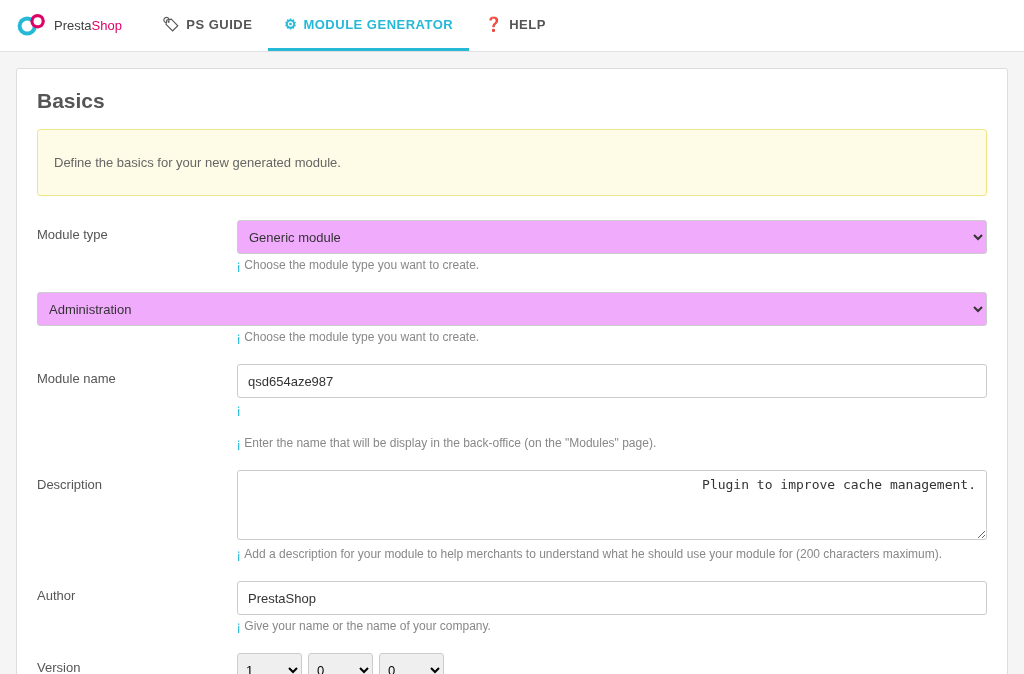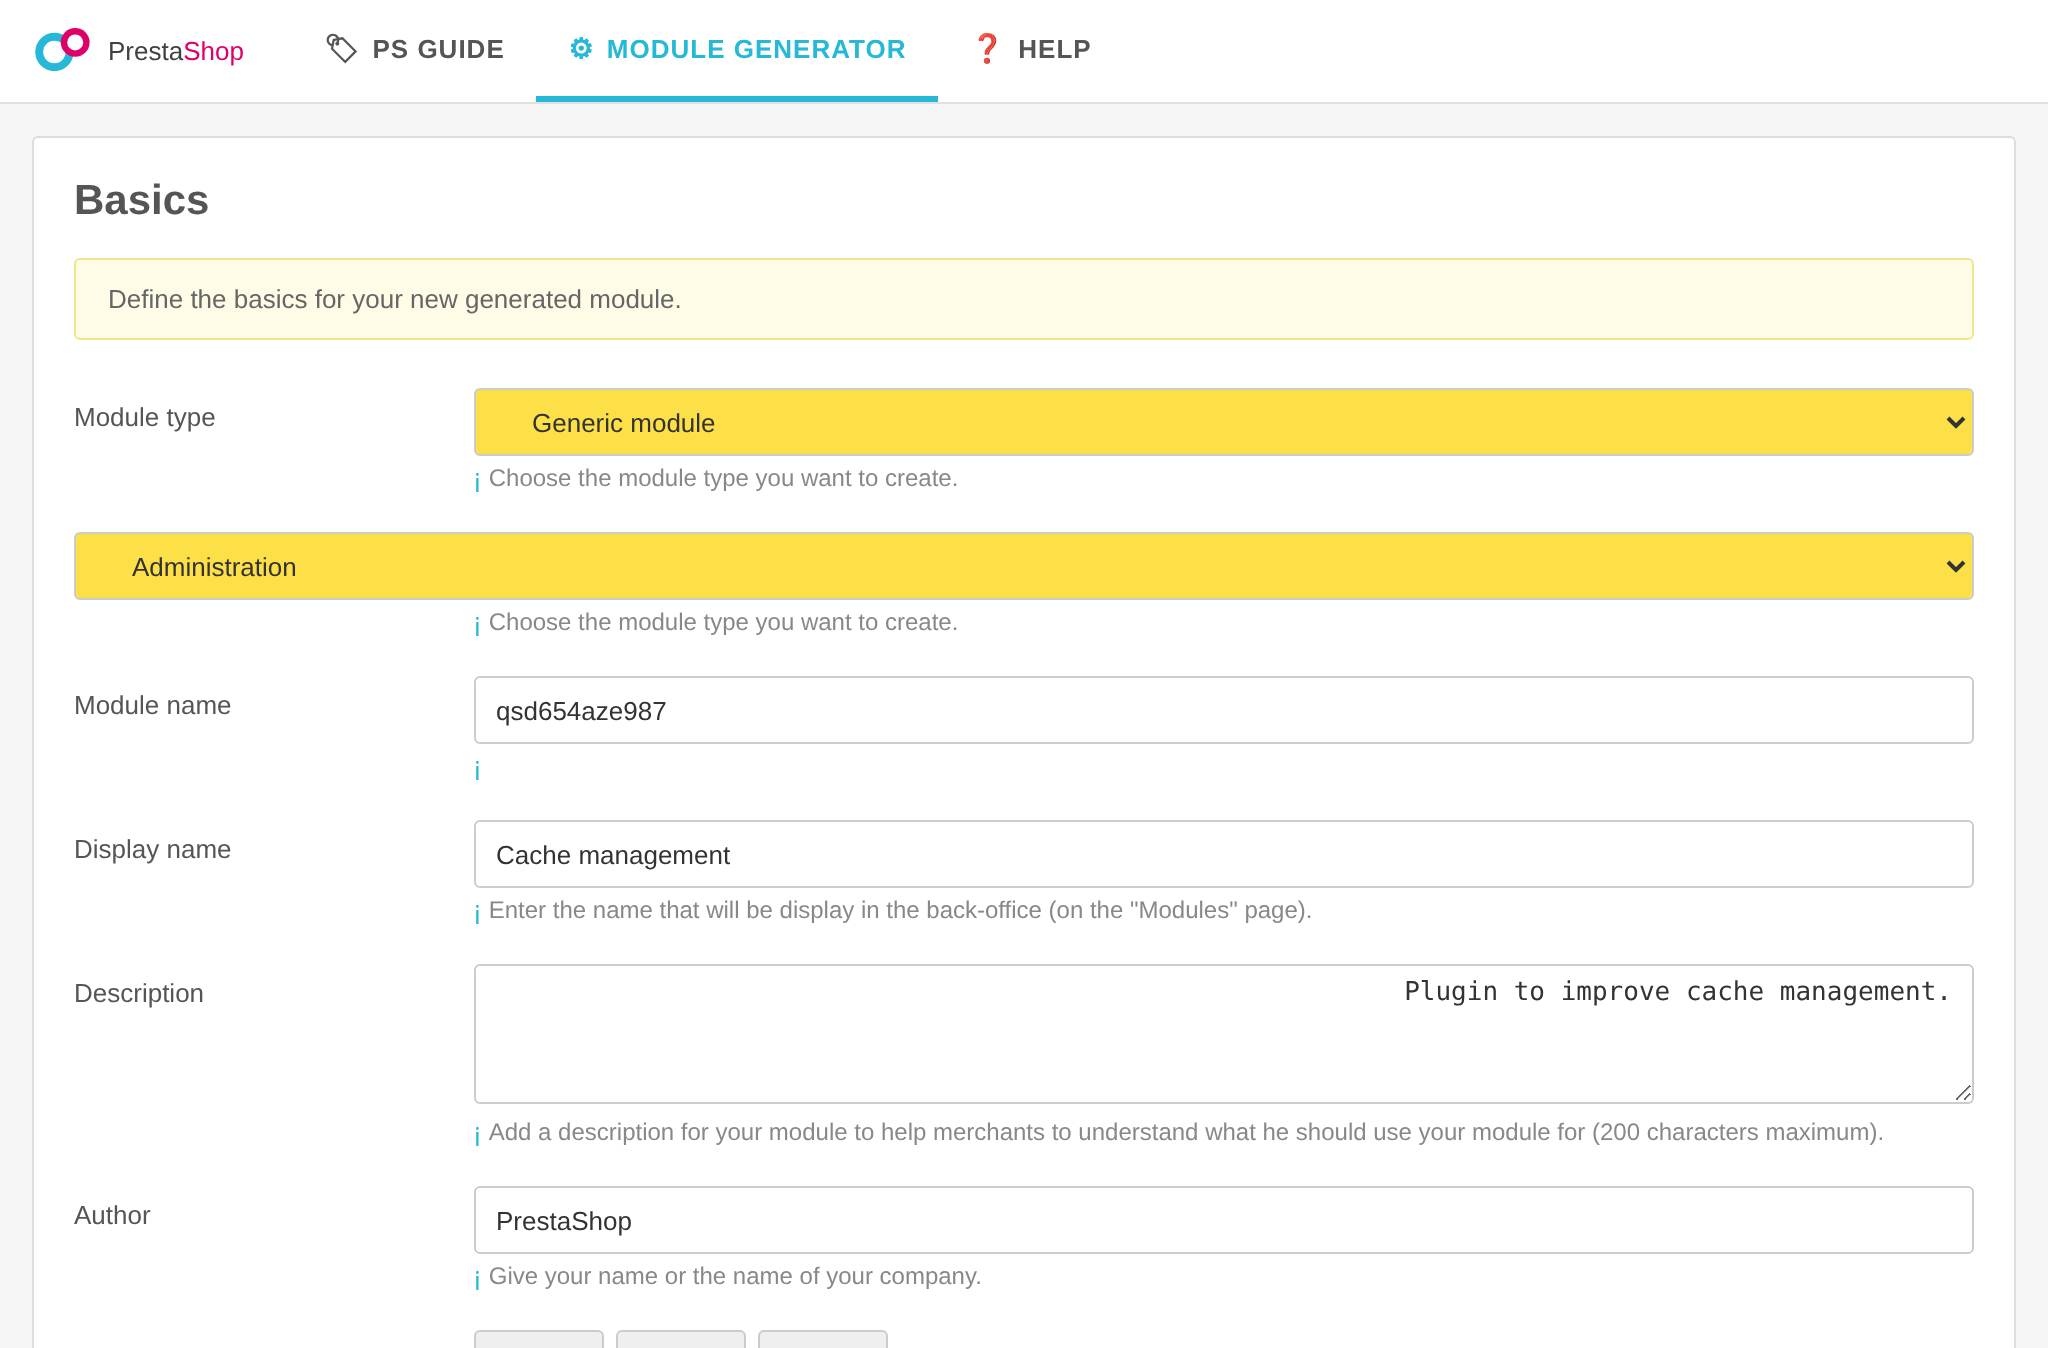--- a/index.html
+++ b/index.html
@@ -83,21 +83,21 @@
       font-size: 21px;
       font-weight: bold;
       color: #555;
       margin-bottom: 16px;
     }
 
     .info-banner {
       background: #fefbe6;
       border: 1px solid #f0e68c;
       border-radius: 3px;
-      padding: 12px 16px;
+      padding: 25px 16px;
       margin-bottom: 24px;
       color: #666;
       font-size: 13px;
     }
     .form-row {
       margin-bottom: 16px;
     }
     .form-layout {
       display: flex;
       align-items: flex-start;
@@ -127,24 +127,24 @@
     }
     .hint-icon {
       color: #25b9d7;
       font-size: 13px;
       margin-top: 0px;
       flex-shrink: 0;
     }
 
     select.form-select {
       width: 100%;
-      padding: 6px 24px;
+      padding: 6px 7px;
       border: 1px solid #ccc;
       border-radius: 3px;
-      background: #fde047;
+      background: #f0abfc;
       font-size: 13px;
       color: #333;
       appearance: auto;
       height: 34px;
     }
     input.form-input {
       width: 100%;
       padding: 6px 10px;
       border: 1px solid #ccc;
       border-radius: 3px;
@@ -261,26 +261,20 @@
           <div class="form-control-wrap">
             <input type="text" class="form-input" value="qsd654aze987" style="">
           </div>
         </div>
         <div class="form-hint">
           <span class="hint-icon">ℹ</span>
         </div>
       </div>
 
       <div class="form-row">
-        <div class="form-layout">
-          <label class="form-label">Display name</label>
-          <div class="form-control-wrap">
-            <input type="text" class="form-input" value="Cache management" style="">
-          </div>
-        </div>
         <div class="form-hint">
           <span class="hint-icon">ℹ</span>
           <span>Enter the name that will be display in the back-office (on the "Modules" page).</span>
         </div>
       </div>
 
       <div class="form-row">
         <div class="form-layout">
           <label class="form-label">Description</label>
           <div class="form-control-wrap">

